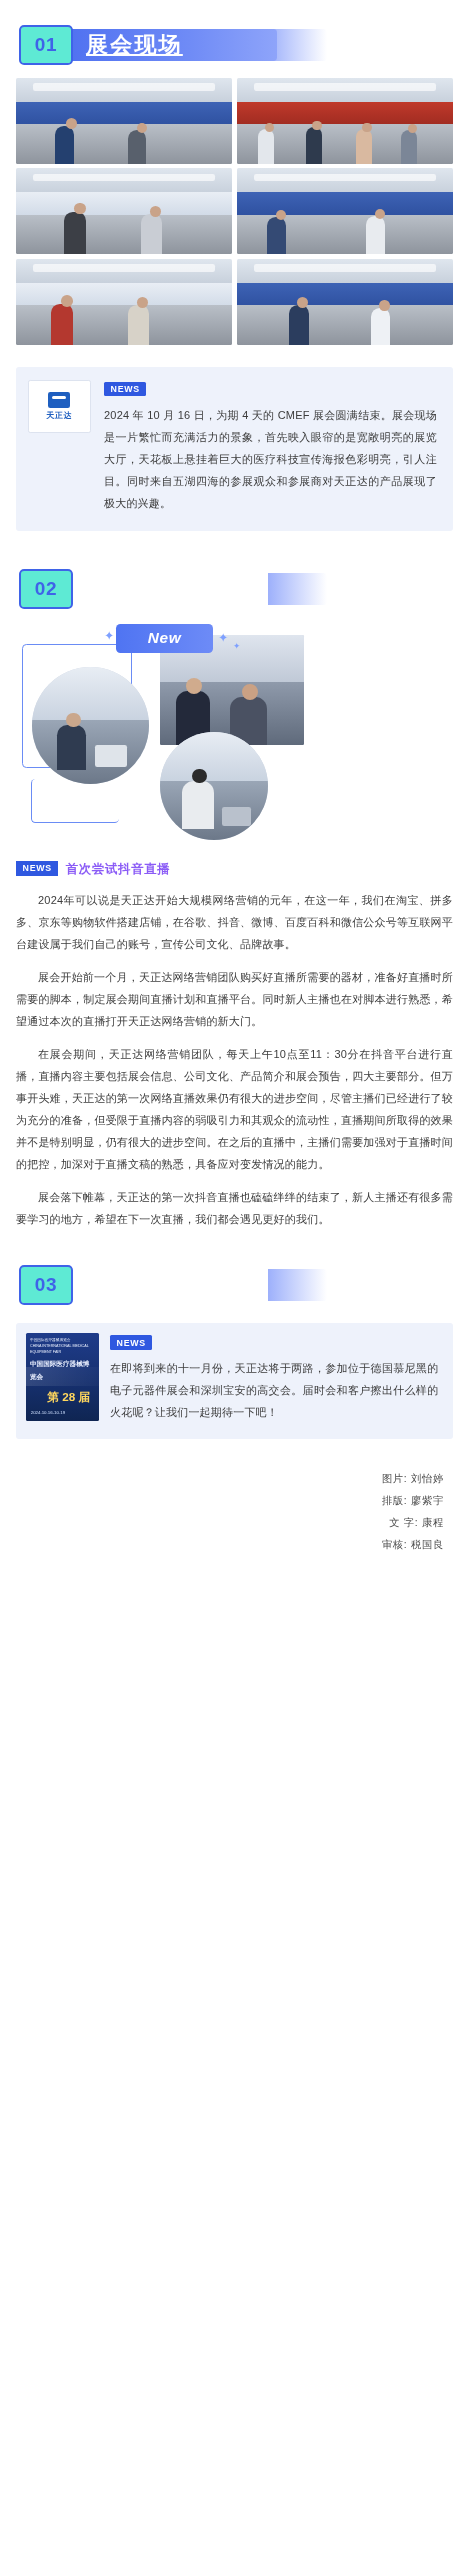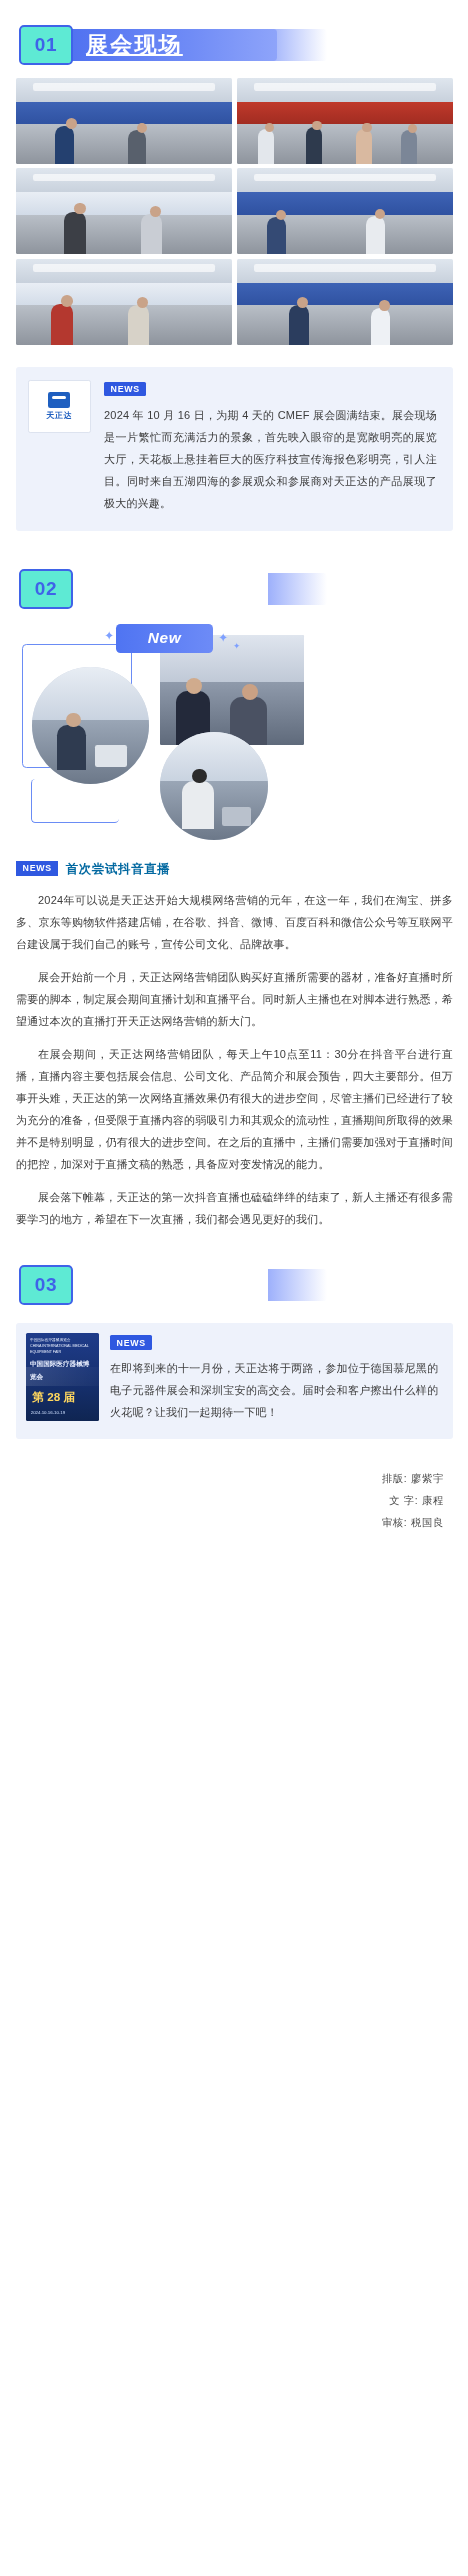--- a/index.html
+++ b/index.html
@@ -256,21 +256,21 @@
 
   .sub-title-row {
     margin: 19px 16px 5.9px 16px;
     display: flex;
     align-items: center;
     gap: 7.3px;
   }
   .sub-title-row .t {
     font-size: 12.4px;
     font-weight: bold;
-    color: #0369a1;
+    color: #8b5cf6;
     letter-spacing: 0.7px;
   }
 
   .article {
     margin: 0 16px;
   }
 
   
   .preview-block {
     margin: 17.6px 16px 0 16px;
@@ -288,21 +288,21 @@
     height: 88px;
     background: linear-gradient(180deg, #1f3c8a 0%, #16306f 55%, #0f2552 100%);
     border-radius: 1.5px;
     overflow: hidden;
     color: #eaf0ff;
     padding: 4.4px 3.7px;
   }
   .poster .pl { font-size: 3.7px; line-height: 5.9px; letter-spacing: 0; display: block; }
   .poster .big { font-size: 6.6px; font-weight: bold; margin-top: 2.9px; line-height: 8px; }
   .poster .no {
-    position: absolute; left: 6px; bottom: 16px;
+    position: absolute; left: 21px; bottom: 16px;
     font-size: 11.7px; font-weight: bold; color: #ffd75e;
   }
   .poster .dt { position: absolute; left: 4.4px; bottom: 5.9px; font-size: 4.4px; color: #cfe0ff; }
   .poster .band {
     position: absolute; left: 0; right: 0; top: 34px; height: 19px;
     background: linear-gradient(90deg, rgba(255,255,255,0.12), rgba(255,255,255,0.02));
   }
 
   
   .credits {
@@ -487,20 +487,24 @@
       <span class="big">中国国际医疗器械博览会</span>
       <span class="no">第 28 届</span>
       <span class="dt">2024.10.16-10.19</span>
     </div>
     <div class="news-tag">NEWS</div>
     <div class="body-text" style="margin-top:5.9px;">在即将到来的十一月份，天正达将于两路，参加位于德国慕尼黑的电子元器件展会和深圳宝安的高交会。届时会和客户擦出什么样的火花呢？让我们一起期待一下吧！</div>
   </div>
 
   <div class="credits">
     <div>
+      <span>图片:</span>
+      <span>刘怡婷</span>
+    </div>
+    <div>
       <span>排版:</span>
       <span>廖紫宇</span>
     </div>
     <div>
       <span>文 字:</span>
       <span>康程</span>
     </div>
     <div>
       <span>审核:</span>
       <span>税国良</span>

